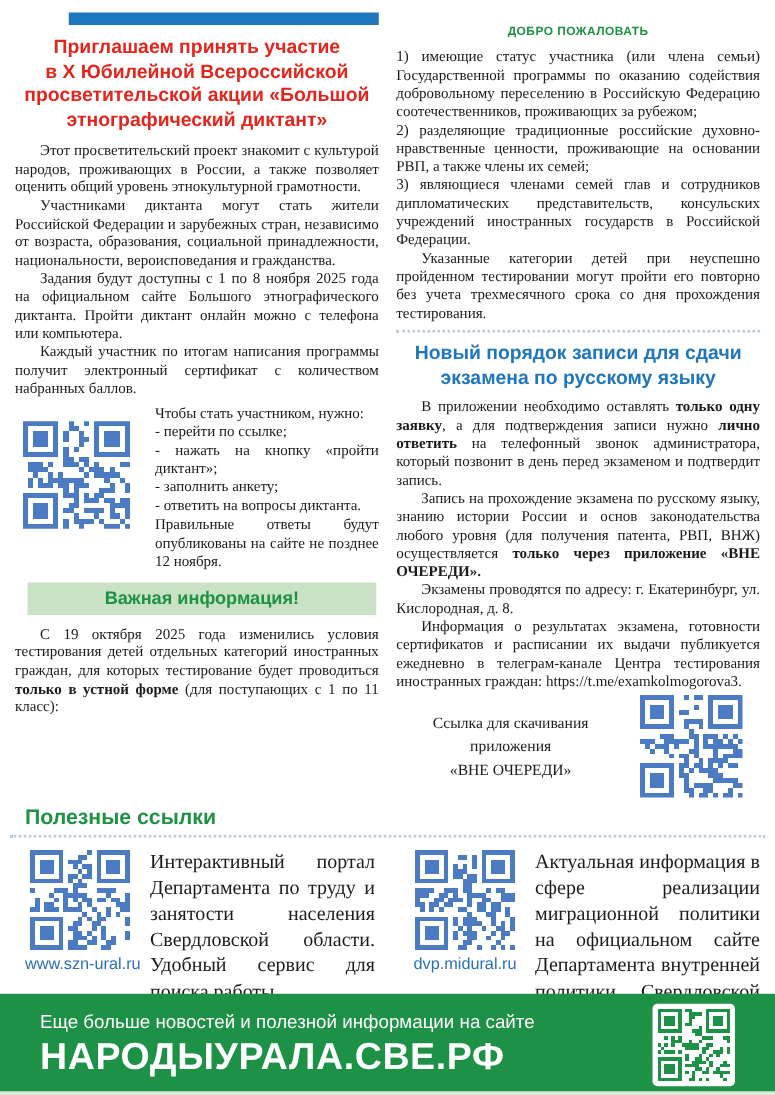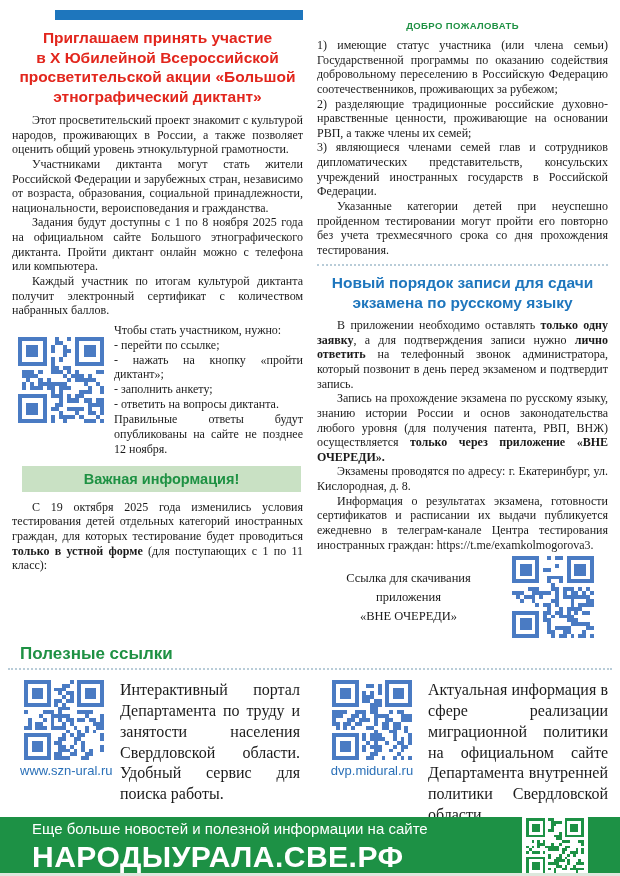--- a/index.html
+++ b/index.html
@@ -17,21 +17,21 @@
   .col{width:50%;min-width:0;}
 
   
   .blue-bar{height:10px;background:var(--blue);margin:4px 0 8px 43px;}
   .red-heading{font-family:"Liberation Sans",sans-serif;font-weight:bold;
     color:var(--red);text-align:center;font-size:15.5px;line-height:1.26;
     margin:2px 0 7px 0;white-space:pre-line;}
   p.body{font-size:12px;line-height:1.22;text-align:justify;margin:0;text-indent:20px;}
   p.body.noindent{text-indent:0;}
 
-  .qr-row{display:flex;gap:10px;margin:5px 0 3px 6px;align-items:flex-start;}
+  .qr-row{display:flex;gap:20px;margin:5px 0 3px 6px;align-items:flex-start;}
   .qr{color:var(--qr-blue);}
   .qr svg{display:block;width:100%;height:100%;}
   .qr-big{width:86px;height:86px;flex:0 0 86px;margin-top:14px;}
   .qr-steps{flex:1;font-size:12px;line-height:1.24;}
   .qr-steps div{text-align:justify;}
 
   .green-banner{background:var(--light-green-bg);color:var(--green);
     font-family:"Liberation Sans",sans-serif;font-weight:bold;font-size:14.5px;
     text-align:center;padding:5px 0;margin:9px 2px 8px 10px;}
 
@@ -57,21 +57,21 @@
   .links-divider{border-top:2px dotted var(--divider);margin:2px -4px 10px -4px;}
   .links-row{display:flex;gap:20px;}
   .link-card{flex:1;display:flex;gap:12px;min-width:0;}
   .qr-wrap{width:88px;flex:0 0 88px;text-align:center;margin-left:8px;}
   .qr-card{width:80px;height:80px;margin:0 auto;}
   .link-url{font-family:"Liberation Sans",sans-serif;font-weight:normal;
     color:var(--link-blue);font-size:13px;margin-top:3px;white-space:nowrap;}
   .link-text{flex:1;font-size:16px;line-height:1.3;text-align:justify;min-width:0;}
 
   
-  .footer{position:absolute;left:0;right:0;bottom:0;height:59px;
+  .footer{position:absolute;left:0;right:0;bottom:0;height:81px;
     background:var(--footer-green);display:flex;align-items:center;
     padding:0 32px;font-family:"Liberation Sans",sans-serif;}
   .footer::after{content:"";position:absolute;left:0;right:0;bottom:0;height:3px;
     background:#dde8dd;}
   .footer-text{flex:1;}
   .footer-line1{color:#fff;font-size:15px;margin-bottom:3px;}
   .footer-line2{color:#fff;font-size:30px;font-weight:bold;letter-spacing:.5px;}
   .footer-qr-box{background:#fff;border-radius:4px;padding:4px;width:66px;height:66px;}
   .qr-footer{width:58px;height:58px;color:var(--footer-green);}
 
@@ -87,21 +87,21 @@
     <div class="col">
       <div class="blue-bar"></div>
       <h1 class="red-heading">Приглашаем принять участие
 в X Юбилейной Всероссийской
 просветительской акции «Большой
 этнографический диктант»</h1>
 
       <p class="body">Этот просветительский проект знакомит с культурой народов, проживающих в России, а также позволяет оценить общий уровень этнокультурной грамотности.</p>
       <p class="body">Участниками диктанта могут стать жители Российской Федерации и зарубежных стран, независимо от возраста, образования, социальной принадлежности, национальности, вероисповедания и гражданства.</p>
       <p class="body">Задания будут доступны с 1 по 8 ноября 2025 года на официальном сайте Большого этнографического диктанта. Пройти диктант онлайн можно с телефона или компьютера.</p>
-      <p class="body">Каждый участник по итогам культурой диктанта получит электронный сертификат с количеством набранных баллов.</p>
+      <p class="body">Каждый участник по итогам написания программы получит электронный сертификат с количеством набранных баллов.</p>
 
       <div class="qr-row">
         <div class="qr qr-big">
             <svg viewBox="0 0 21 21" shape-rendering="crispEdges" fill="currentColor">
               <rect x="0" y="0" width="1" height="1"></rect>
               <rect x="1" y="0" width="1" height="1"></rect>
               <rect x="2" y="0" width="1" height="1"></rect>
               <rect x="3" y="0" width="1" height="1"></rect>
               <rect x="4" y="0" width="1" height="1"></rect>
               <rect x="5" y="0" width="1" height="1"></rect>

